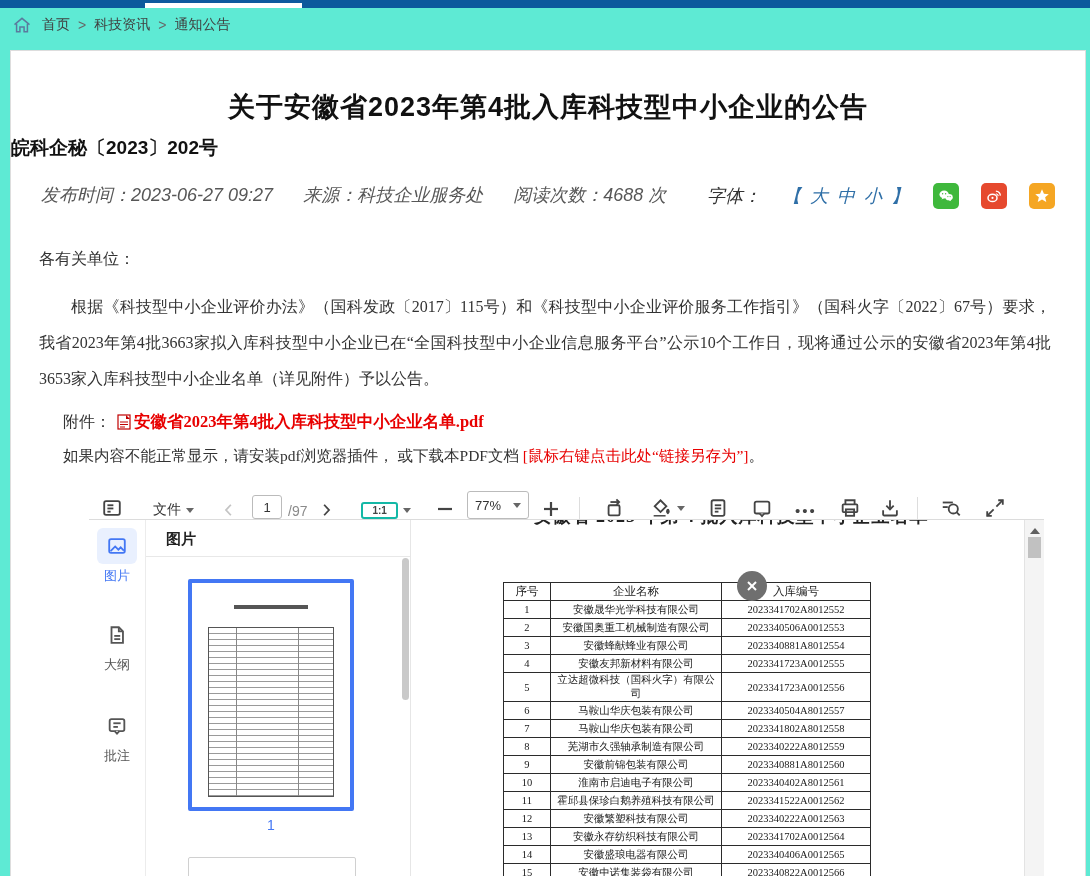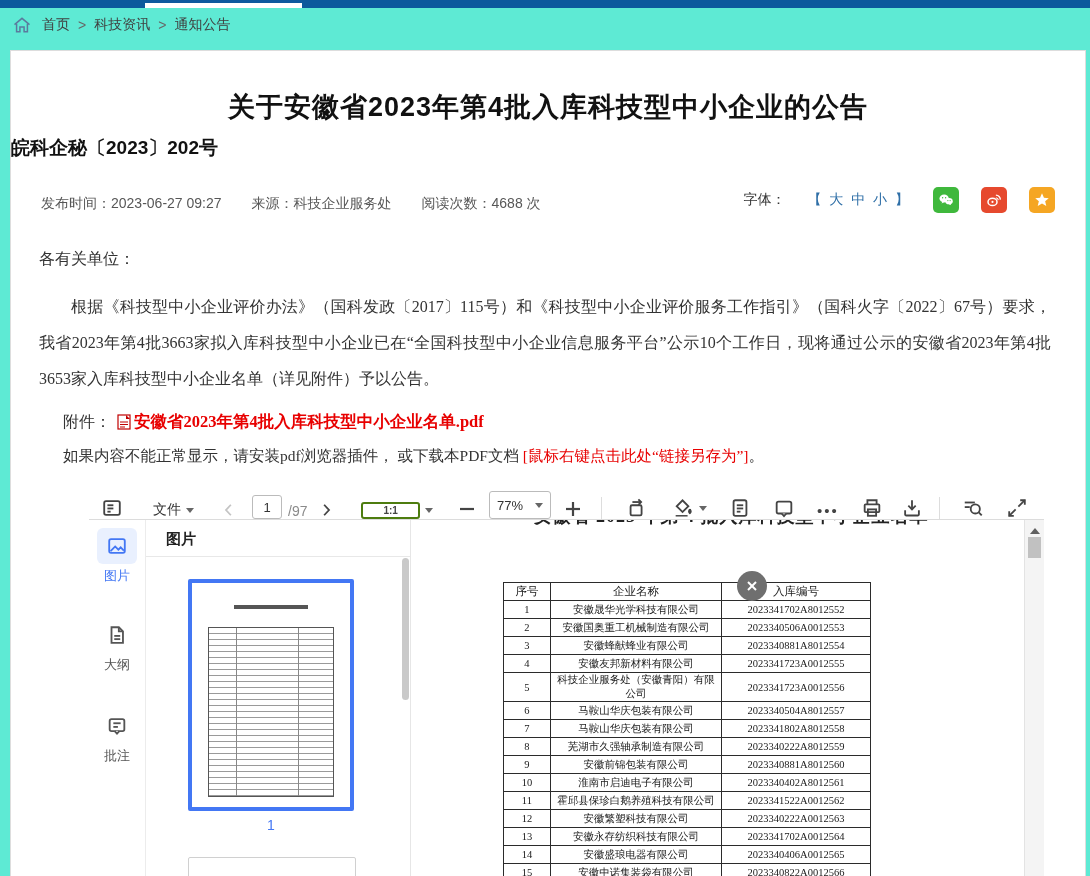--- a/index.html
+++ b/index.html
@@ -11,21 +11,21 @@
   
   .breadcrumb{position:absolute;left:12px;top:15px;display:flex;align-items:center;gap:8px;font-size:14px;color:#404040;}
   .breadcrumb .sep{color:#666;}
   .breadcrumb .crumb{cursor:pointer;}
   .home-ico{width:20px;height:20px;margin-right:2px;}
   
   .content-box{position:absolute;left:10px;top:50px;width:1076px;height:830px;background:#fff;
                border:1px solid #ddd;border-bottom:none;box-sizing:border-box;}
   .art-title{position:absolute;top:38px;left:0;right:0;text-align:center;font-size:27px;font-weight:bold;color:#111;letter-spacing:1px;}
   .doc-number{position:absolute;top:84px;left:0;right:0;text-align:left;font-size:19px;font-weight:bold;color:#111;}
-  .meta-row{position:absolute;top:132px;left:30px;right:30px;height:30px;display:flex;align-items:flex-end;font-size:14px;color:#575757;}
+  .meta-row{position:absolute;top:132px;left:30px;right:30px;height:30px;display:flex;align-items:flex-start;font-size:18px;color:#575757;font-style:italic;}
   .meta-item{margin-right:30px;}
   .meta-right{margin-left:auto;display:flex;align-items:center;gap:22px;}
   .font-label{color:#333;}
   .font-options{color:#2f6fa7;letter-spacing:2px;cursor:pointer;}
   .share-btn{width:26px;height:26px;border-radius:5px;display:flex;align-items:center;justify-content:center;cursor:pointer;}
   .share-wechat{background:#3fb83c;}
   .share-weibo{background:#e6492e;}
   .share-fav{background:#f5a623;}
   
   .serif{font-family:"Liberation Serif", serif;}
@@ -41,21 +41,21 @@
   .viewer{position:absolute;left:78px;top:423px;width:955px;height:407px;background:#fff;box-sizing:border-box;}
   .v-toolbar{height:46px;display:flex;align-items:flex-end;padding:0 12px;border-bottom:1px solid #dcdcdc;box-sizing:border-box;}
   .tb-ico{display:flex;align-items:center;justify-content:center;cursor:pointer;color:#444;}
   .caret{width:0;height:0;border-left:4px solid transparent;border-right:4px solid transparent;border-top:5px solid #666;margin-left:5px;}
   .file-menu{display:flex;align-items:center;font-size:14px;color:#333;cursor:pointer;margin-left:30px;}
   .nav-prev{margin-left:26px;}
   .page-input{width:30px;height:24px;border:1px solid #bbb;border-radius:3px;text-align:center;font-size:13px;color:#333;margin-left:14px;box-sizing:border-box;font-family:"Liberation Sans",sans-serif;}
   .page-total{font-size:14px;color:#8a8a8a;margin-left:6px;}
   .nav-next{margin-left:10px;}
   .fit-mode{display:flex;align-items:center;margin-left:26px;cursor:pointer;}
-  .fit-box{border:2px solid #4d7c0f;border-radius:3px;font-size:10px;font-weight:bold;color:#444;padding:1px 20px;line-height:11px;}
+  .fit-box{border:2px solid #14b8a6;border-radius:3px;font-size:10px;font-weight:bold;color:#444;padding:1px 9px;line-height:11px;}
   .zoom-out{margin-left:24px;}
   .zoom-select{display:flex;align-items:center;justify-content:space-between;width:62px;height:28px;border:1px solid #bbb;border-radius:3px;padding:0 7px;font-size:13px;color:#333;margin-left:12px;cursor:pointer;box-sizing:border-box;}
   .zoom-in{margin-left:12px;}
   .tb-div{width:1px;height:22px;background:#ddd;margin-left:18px;}
   .g24{margin-left:24px;} .g22{margin-left:22px;} .g18{margin-left:18px;} .g16{margin-left:16px;}
   .more-dots{font-size:15px;letter-spacing:2px;color:#444;cursor:pointer;}
   
   .v-body{display:flex;height:361px;}
   .rail{width:57px;border-right:1px solid #ececec;box-sizing:border-box;display:flex;flex-direction:column;align-items:center;}
   .rail-tab{display:flex;flex-direction:column;align-items:center;cursor:pointer;}
@@ -360,21 +360,21 @@
                   <td>安徽蜂献蜂业有限公司</td>
                   <td>2023340881A8012554</td>
                 </tr>
                 <tr>
                   <td>4</td>
                   <td>安徽友邦新材料有限公司</td>
                   <td>2023341723A0012555</td>
                 </tr>
                 <tr>
                   <td>5</td>
-                  <td>科技企业服务处（安徽青阳）有限公司</td>
+                  <td>立达超微科技（国科火字）有限公司</td>
                   <td>2023341723A0012556</td>
                 </tr>
                 <tr>
                   <td>6</td>
                   <td>马鞍山华庆包装有限公司</td>
                   <td>2023340504A8012557</td>
                 </tr>
                 <tr>
                   <td>7</td>
                   <td>马鞍山华庆包装有限公司</td>

